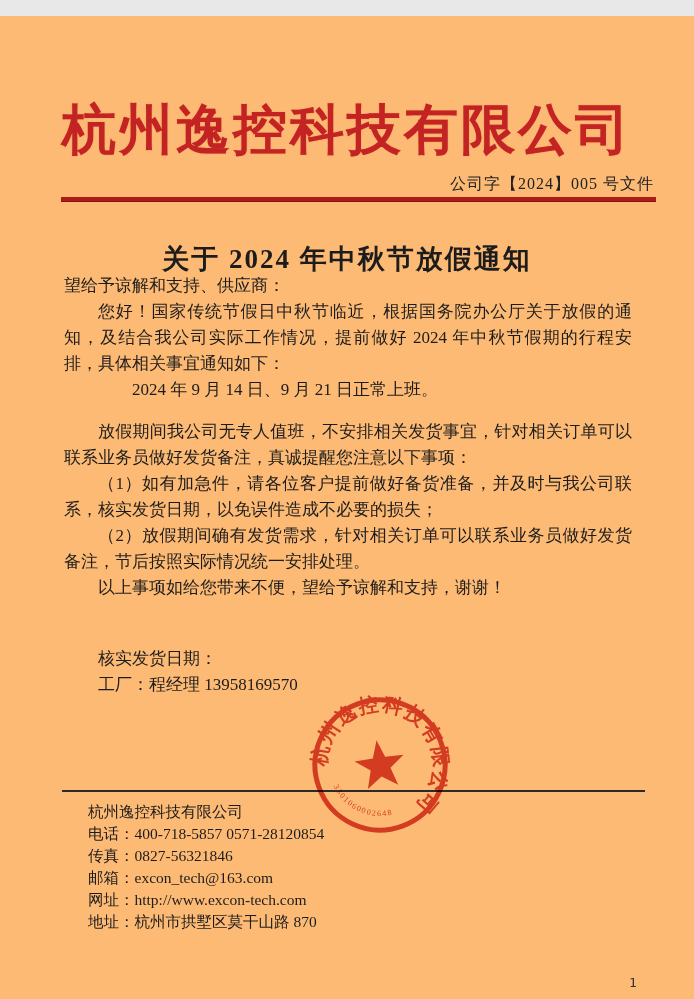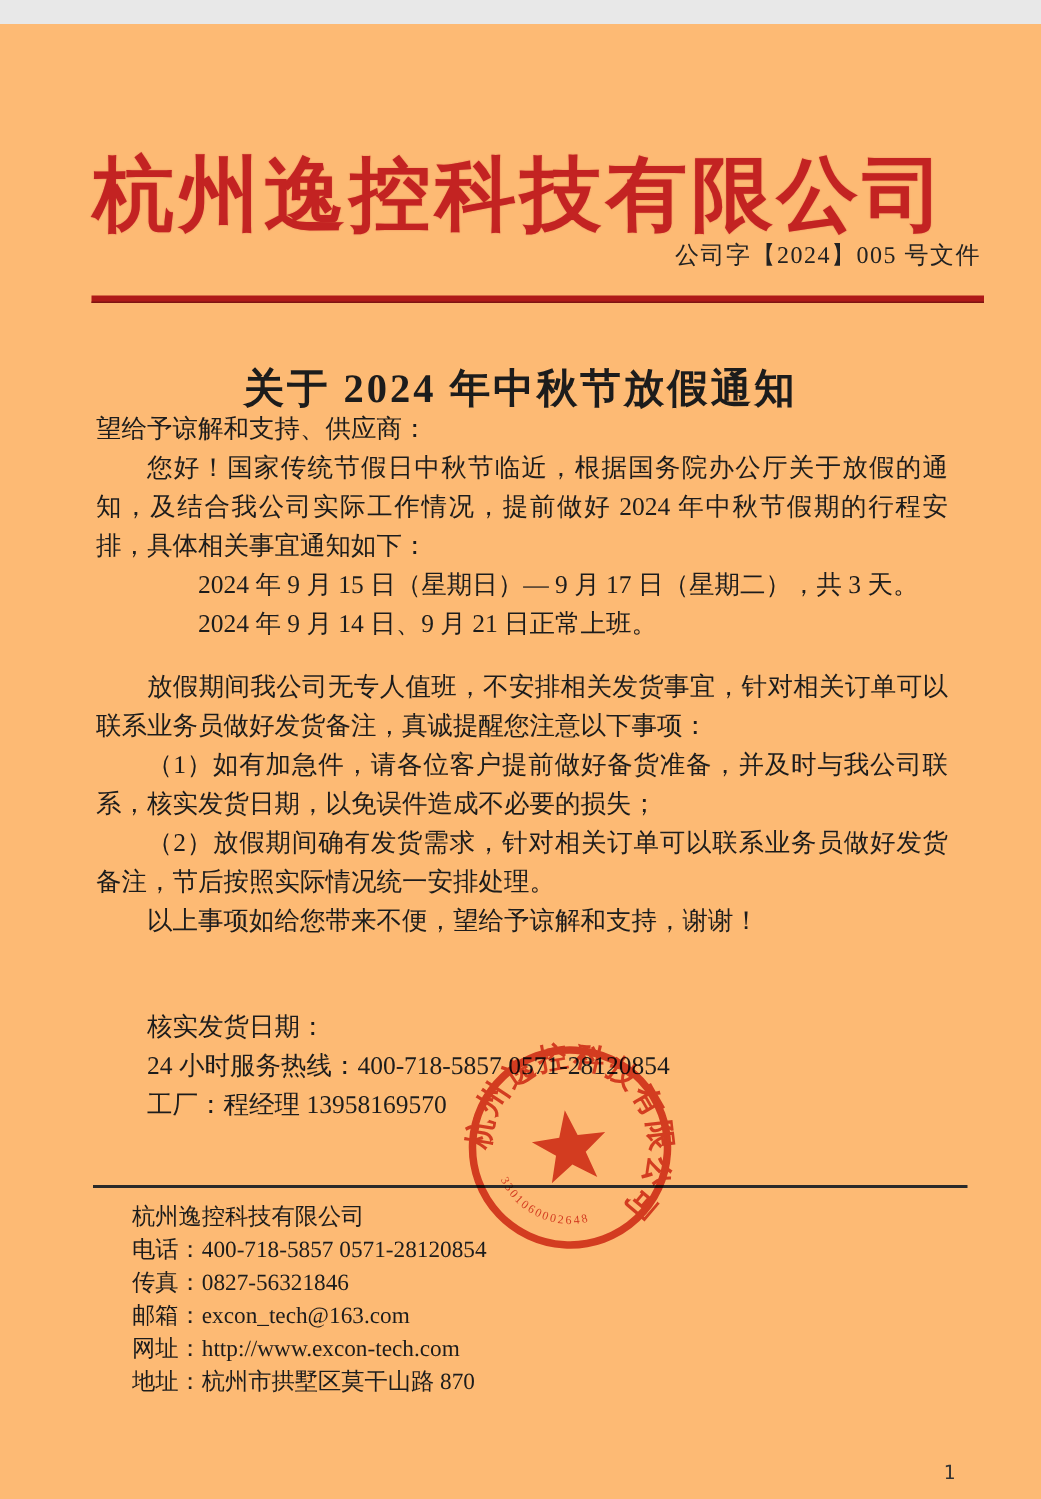--- a/index.html
+++ b/index.html
@@ -9,21 +9,21 @@
     font-family:"Liberation Serif","DejaVu Serif",serif;color:#1c1c1c;text-decoration:underline;
   }
   
   .company-head{
     position:absolute;top:78px;left:0;width:100%;
     text-align:center;font-size:54px;font-weight:bold;
     letter-spacing:3px;color:#c32322;white-space:nowrap;
     text-shadow:0 0 1px rgba(195,35,34,.45);
   }
   .doc-number{
-    position:absolute;top:144px;right:40px;
+    position:absolute;top:158px;right:40px;
     font-size:16px;letter-spacing:1px;color:#222;
   }
   .red-rule{
     position:absolute;top:181px;left:61px;width:595px;height:4px;
     background:#ae1a18;border-bottom:1px solid #7e1412;
   }
   
   .notice-title{
     position:absolute;top:225px;left:0;width:100%;
     text-align:center;font-size:27px;font-weight:bold;letter-spacing:2px;
@@ -72,30 +72,28 @@
 
   <div class="doc-number">公司字【2024】005 号文件</div>
 
   <div class="red-rule"></div>
 
   <div class="notice-title">关于 2024 年中秋节放假通知</div>
 
   <div class="body-text">
     <p>望给予谅解和支持、供应商：</p>
     <p class="indent">您好！国家传统节假日中秋节临近，根据国务院办公厅关于放假的通知，及结合我公司实际工作情况，提前做好 2024 年中秋节假期的行程安排，具体相关事宜通知如下：</p>
-    <p class="indent4">2024 年 9 月 15 日（星期日）— 9 月 17 日（星期二），共 3 天。</p>
     <p class="indent4">2024 年 9 月 14 日、9 月 21 日正常上班。</p>
     <p class="indent mt-para">放假期间我公司无专人值班，不安排相关发货事宜，针对相关订单可以联系业务员做好发货备注，真诚提醒您注意以下事项：</p>
     <p class="indent">（1）如有加急件，请各位客户提前做好备货准备，并及时与我公司联系，核实发货日期，以免误件造成不必要的损失；</p>
     <p class="indent">（2）放假期间确有发货需求，针对相关订单可以联系业务员做好发货备注，节后按照实际情况统一安排处理。</p>
     <p class="indent">以上事项如给您带来不便，望给予谅解和支持，谢谢！</p>
 
     <div class="emergency mt-emerg">
       <p>核实发货日期：</p>
-      <p>24 小时服务热线：400-718-5857  0571-28120854</p>
       <p>工厂：程经理 13958169570</p>
     </div>
   </div>
 
   <div class="footer-rule"></div>
 
   <div class="footer-block">
     <p>杭州逸控科技有限公司</p>
     <p>电话：400-718-5857   0571-28120854</p>
     <p>传真：0827-56321846</p>

